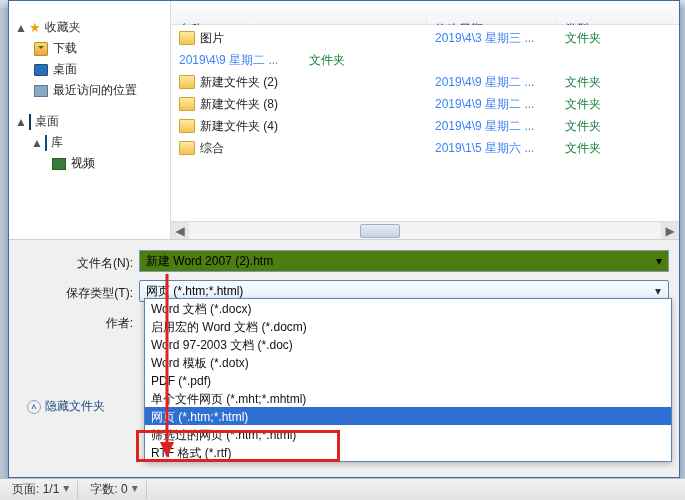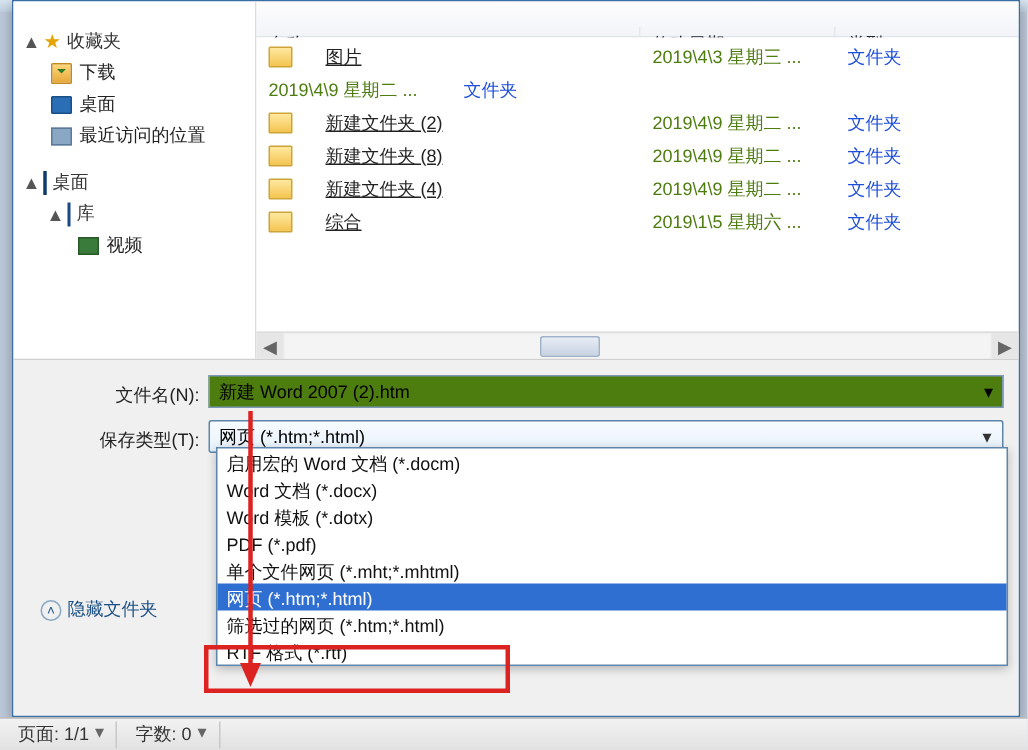--- a/index.html
+++ b/index.html
@@ -32,24 +32,24 @@
 
   .file-pane { flex:1; display:flex; flex-direction:column; }
   .headers { display:flex; border-bottom:1px solid #e0e4ea; height:24px; align-items:center; background:linear-gradient(#fdfdfe,#f2f4f8); }
   .hcol { padding:0 8px; color:#223; border-right:1px solid #e4e8ee; height:100%; display:flex; align-items:center;margin-top:34px;}
   .hcol:last-child{border-right:none;}
   .col-name { width:256px; }
   .col-date { width:130px; }
   .col-type { flex:1; }
   .file-list { flex:1; overflow:hidden; padding-top:2px; background:#fff;}
   .file-row { display:flex; height:22px; align-items:center; color:#222;}
-  .file-row .col-name { display:flex; align-items:center; gap:22px; padding-left:8px;text-decoration:underline;}
+  .file-row .col-name { display:flex; align-items:center; gap:5px; padding-left:8px;}
   .fold-ico { width:16px; height:14px; background:linear-gradient(#ffe8a0,#f3c551); border:1px solid #cda43a; border-radius:1px;}
-  .file-row .col-date { padding-left:8px; color:#4d7c0f;}
-  .file-row .col-type { padding-left:8px; color:#1d4ed8;}
+  .file-row .col-date { padding-left:8px; color:#3b82f6;}
+  .file-row .col-type { padding-left:8px; color:#15803d;}
   .scroll-zone { height:18px; border-top:1px solid #dcdcdc; background:#f0f0f0; display:flex; align-items:center;}
   .scroll-zone .arrow { width:18px; height:100%; display:flex; align-items:center; justify-content:center; color:#666; background:#e6e6e6;}
   .scroll-zone .track { flex:1; height:16px; background:#f4f4f4; position:relative; margin:0 1px;}
   .scroll-zone .thumb { position:absolute; left:170px; top:1px; height:14px; width:40px; background:linear-gradient(#e8edf5,#c7d2e2); border:1px solid #9fb1c9; border-radius:2px;}
   
   .bottom-area { background:#f0f0f0; border-top:1px solid #d0d0d0; height:238px; padding:10px 10px 4px 10px; }
   .form-row { display:flex; align-items:flex-end; margin-bottom:8px;}
   .form-label { width:120px; text-align:right; padding-right:6px; color:#222;}
   .form-control { flex:1; border:1px solid #7b99b7; background:#4d7c0f; height:22px; display:flex; align-items:center; padding:0 6px; font-size:12px; position:relative;}
   .form-control.combo { background:linear-gradient(#f7fbff,#e7f1fb); border:1px solid #5e86ac; border-radius:2px;}
@@ -200,32 +200,34 @@
       </div>
     </div>
     <div class="form-row">
       <div class="form-label">保存类型(T):</div>
       <div class="form-control combo">
         <span>网页 (*.htm;*.html)</span>
         <span class="drop-ico">▾</span>
       </div>
     </div>
     <div class="form-row author-row">
+      <div class="form-label">作者:</div>
       <div class="form-control"></div>
     </div>
   </div>
   <div class="hide-fold">
     <span class="chev-up">˄</span>
     <span>隐藏文件夹</span>
   </div>
 </div>
 
 <div class="dd-list" id="dd-list">
+    <div class="dd-item">Word 文档 (*.docx)</div>
     <div class="dd-item">启用宏的 Word 文档 (*.docm)</div>
-    <div class="dd-item">Word 文档 (*.docx)</div>
+    <div class="dd-item">Word 97-2003 文档 (*.doc)</div>
     <div class="dd-item">Word 模板 (*.dotx)</div>
     <div class="dd-item">PDF (*.pdf)</div>
     <div class="dd-item">单个文件网页 (*.mht;*.mhtml)</div>
     <div class="dd-item selected">网页 (*.htm;*.html)</div>
     <div class="dd-item">筛选过的网页 (*.htm;*.html)</div>
     <div class="dd-item">RTF 格式 (*.rtf)</div>
   </div>
 
 <div class="anno-rect"></div>
 <svg class="anno-arrow" viewBox="0 0 22 184">

